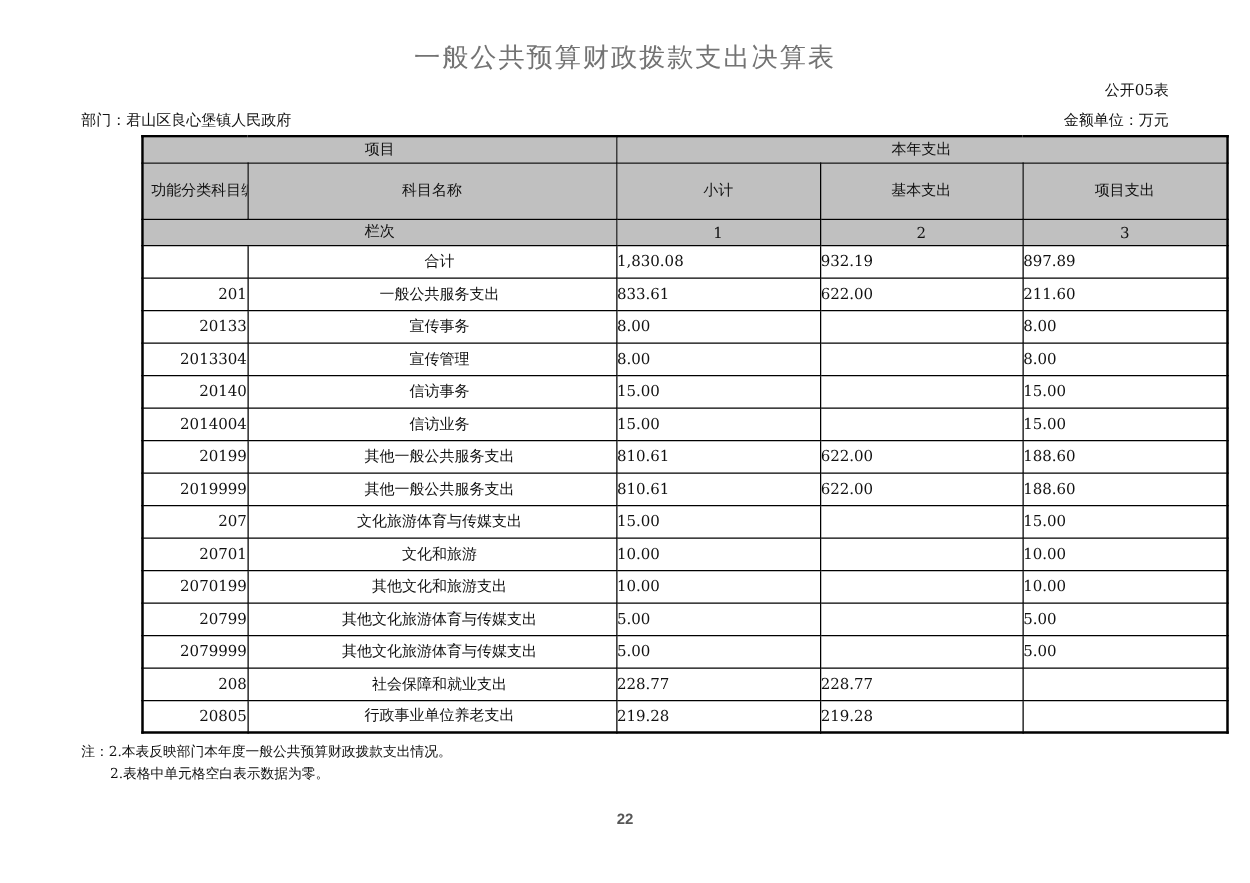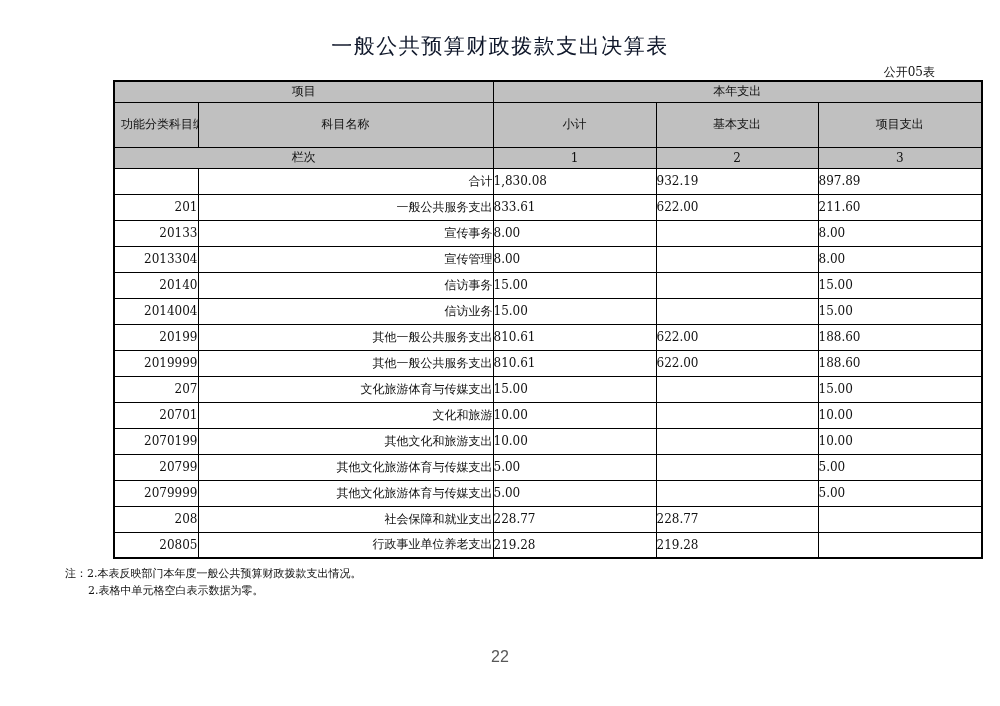--- a/index.html
+++ b/index.html
@@ -13,21 +13,21 @@
   .page {
     width: 1000px; height: 706px;
     padding: 33px 65px 0 65px;
     position: relative;
   }
   .doc-title {
     text-align: center;
     font-size: 21px;
     font-weight: normal;
     letter-spacing: 1.5px;
-    color: #0f172a;
+    color: #737373;
     line-height: 26px;
   }
   .sheet-label {
     text-align: right;
     font-size: 12px;
     margin-top: 6px;
     line-height: 15px;
   }
   .meta-row {
     display: flex;
@@ -60,48 +60,52 @@
     border-top-width: 2px;
     border-bottom-width: 2px;
   }
   tbody td {
     height: 26px;
     border-top-width: 2px;
     border-bottom-width: 2px;
     background: #ffffff;
   }
   td.code-col { text-align: right; }
-  td.name-col { text-align: right; padding-left: 12px; white-space: normal; }
+  td.name-col { text-align: center; padding-left: 12px; white-space: normal; }
   td.num-col  { text-align: left; padding-right: 5px; }
   .notes {
     font-size: 11px;
     margin-top: 6px;
     line-height: 17px;
   }
   .note-line-2 { padding-left: 23px; }
   .page-number {
     position: absolute;
     left: 0; right: 0;
     top: 648px;
     text-align: center;
     font-family: "Liberation Sans", "DejaVu Sans", sans-serif;
-    font-size: 16px;
-    font-weight: normal;
+    font-size: 12px;
+    font-weight: bold;
     color: #575757;
   }
 </style>
 </head>
 <body>
 
 <div class="page">
 
   <h1 class="doc-title">一般公共预算财政拨款支出决算表</h1>
 
   <div class="sheet-label">公开05表</div>
 
+  <div class="meta-row">
+    <span>部门：君山区良心堡镇人民政府</span>
+    <span>金额单位：万元</span>
+  </div>
 
   <table class="budget">
     <colgroup>
       <col style="width:84px">
       <col style="width:295px">
       <col style="width:163px">
       <col style="width:162px">
       <col>
     </colgroup>
     <thead>

